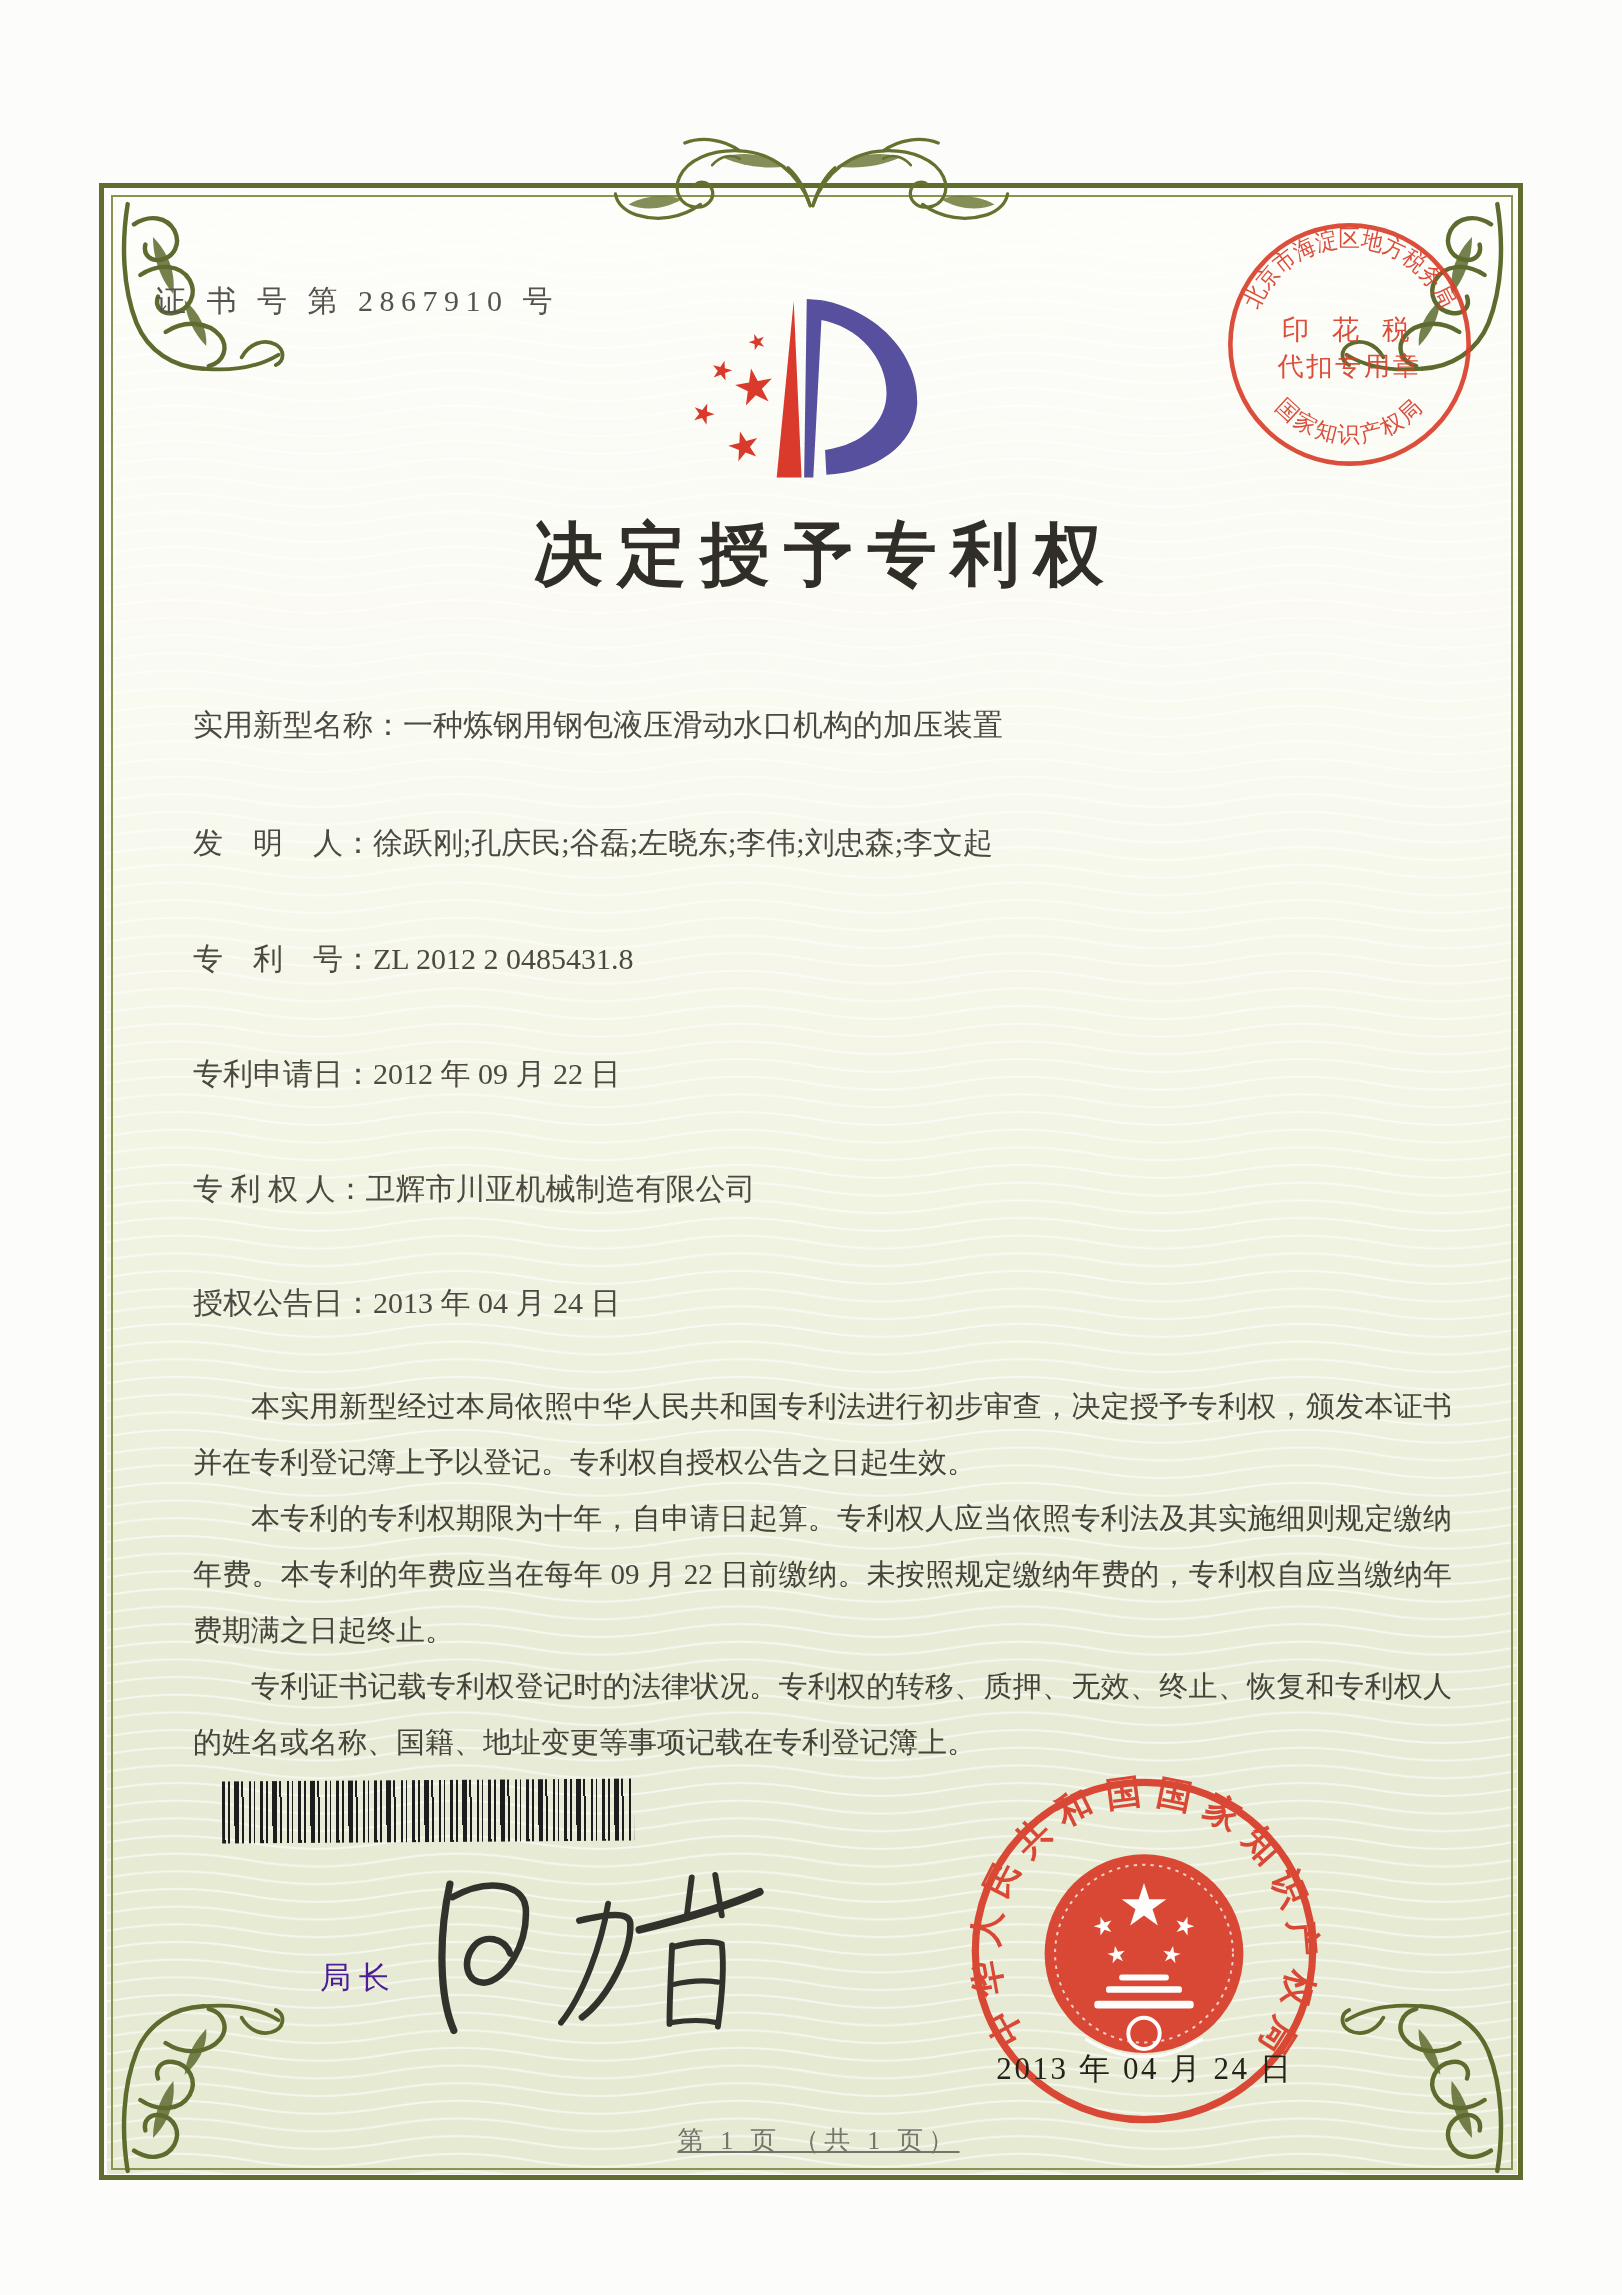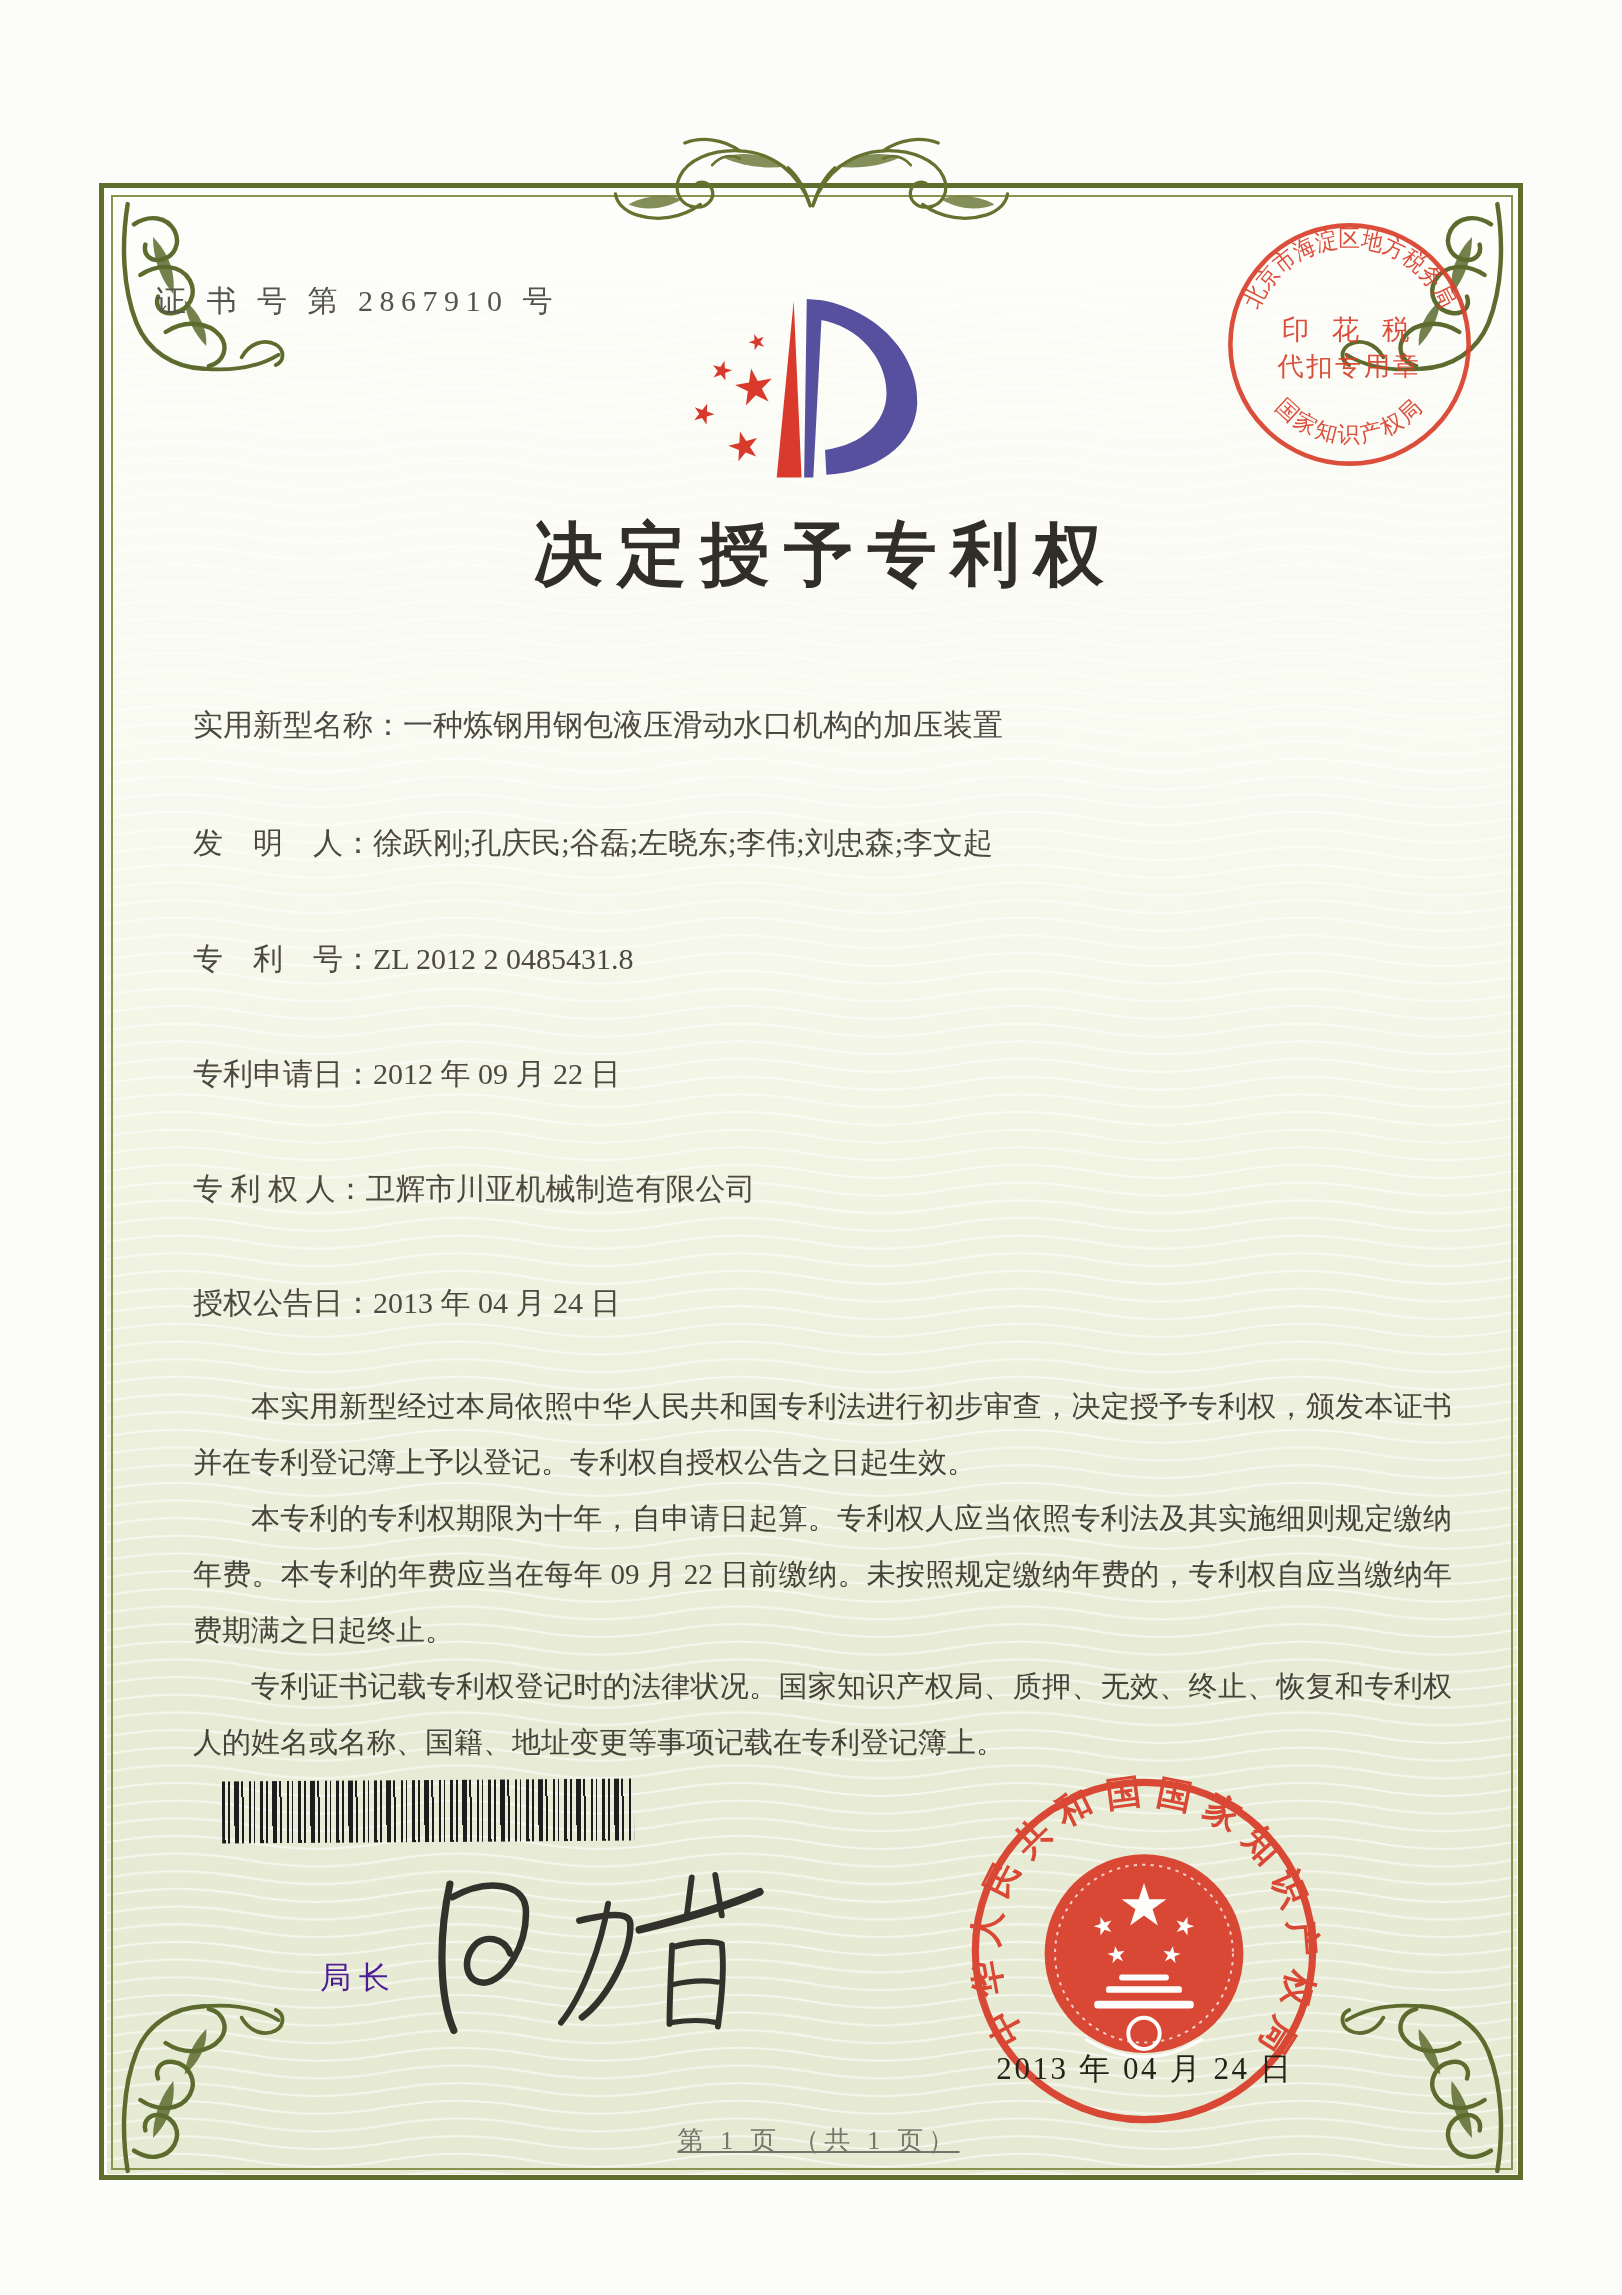--- a/index.html
+++ b/index.html
@@ -193,21 +193,21 @@
     <div class="field f-patentee">
       <span>专 利 权 人：</span><span>卫辉市川亚机械制造有限公司</span>
     </div>
     <div class="field f-grant">
       <span>授权公告日：</span><span>2013 年 04 月 24 日</span>
     </div>
 
     <div class="body-text">
       <p>本实用新型经过本局依照中华人民共和国专利法进行初步审查，决定授予专利权，颁发本证书并在专利登记簿上予以登记。专利权自授权公告之日起生效。</p>
       <p>本专利的专利权期限为十年，自申请日起算。专利权人应当依照专利法及其实施细则规定缴纳年费。本专利的年费应当在每年 09 月 22 日前缴纳。未按照规定缴纳年费的，专利权自应当缴纳年费期满之日起终止。</p>
-      <p>专利证书记载专利权登记时的法律状况。国家知识产权局、质押、无效、终止、恢复和专利权人的姓名或名称、国籍、地址变更等事项记载在专利登记簿上。</p>
+      <p>专利证书记载专利权登记时的法律状况。专利权的转移、质押、无效、终止、恢复和专利权人的姓名或名称、国籍、地址变更等事项记载在专利登记簿上。</p>
     </div>
 
     <div class="barcode"></div>
 
     <div class="director-label">局长</div>
 
     <svg class="signature" viewBox="0 0 560 310">
       <title>田力普</title>
       <g fill="none" stroke="#33312b" stroke-linecap="round">
         <path d="M58,38 C40,120 42,212 64,262" stroke-width="11"></path>

